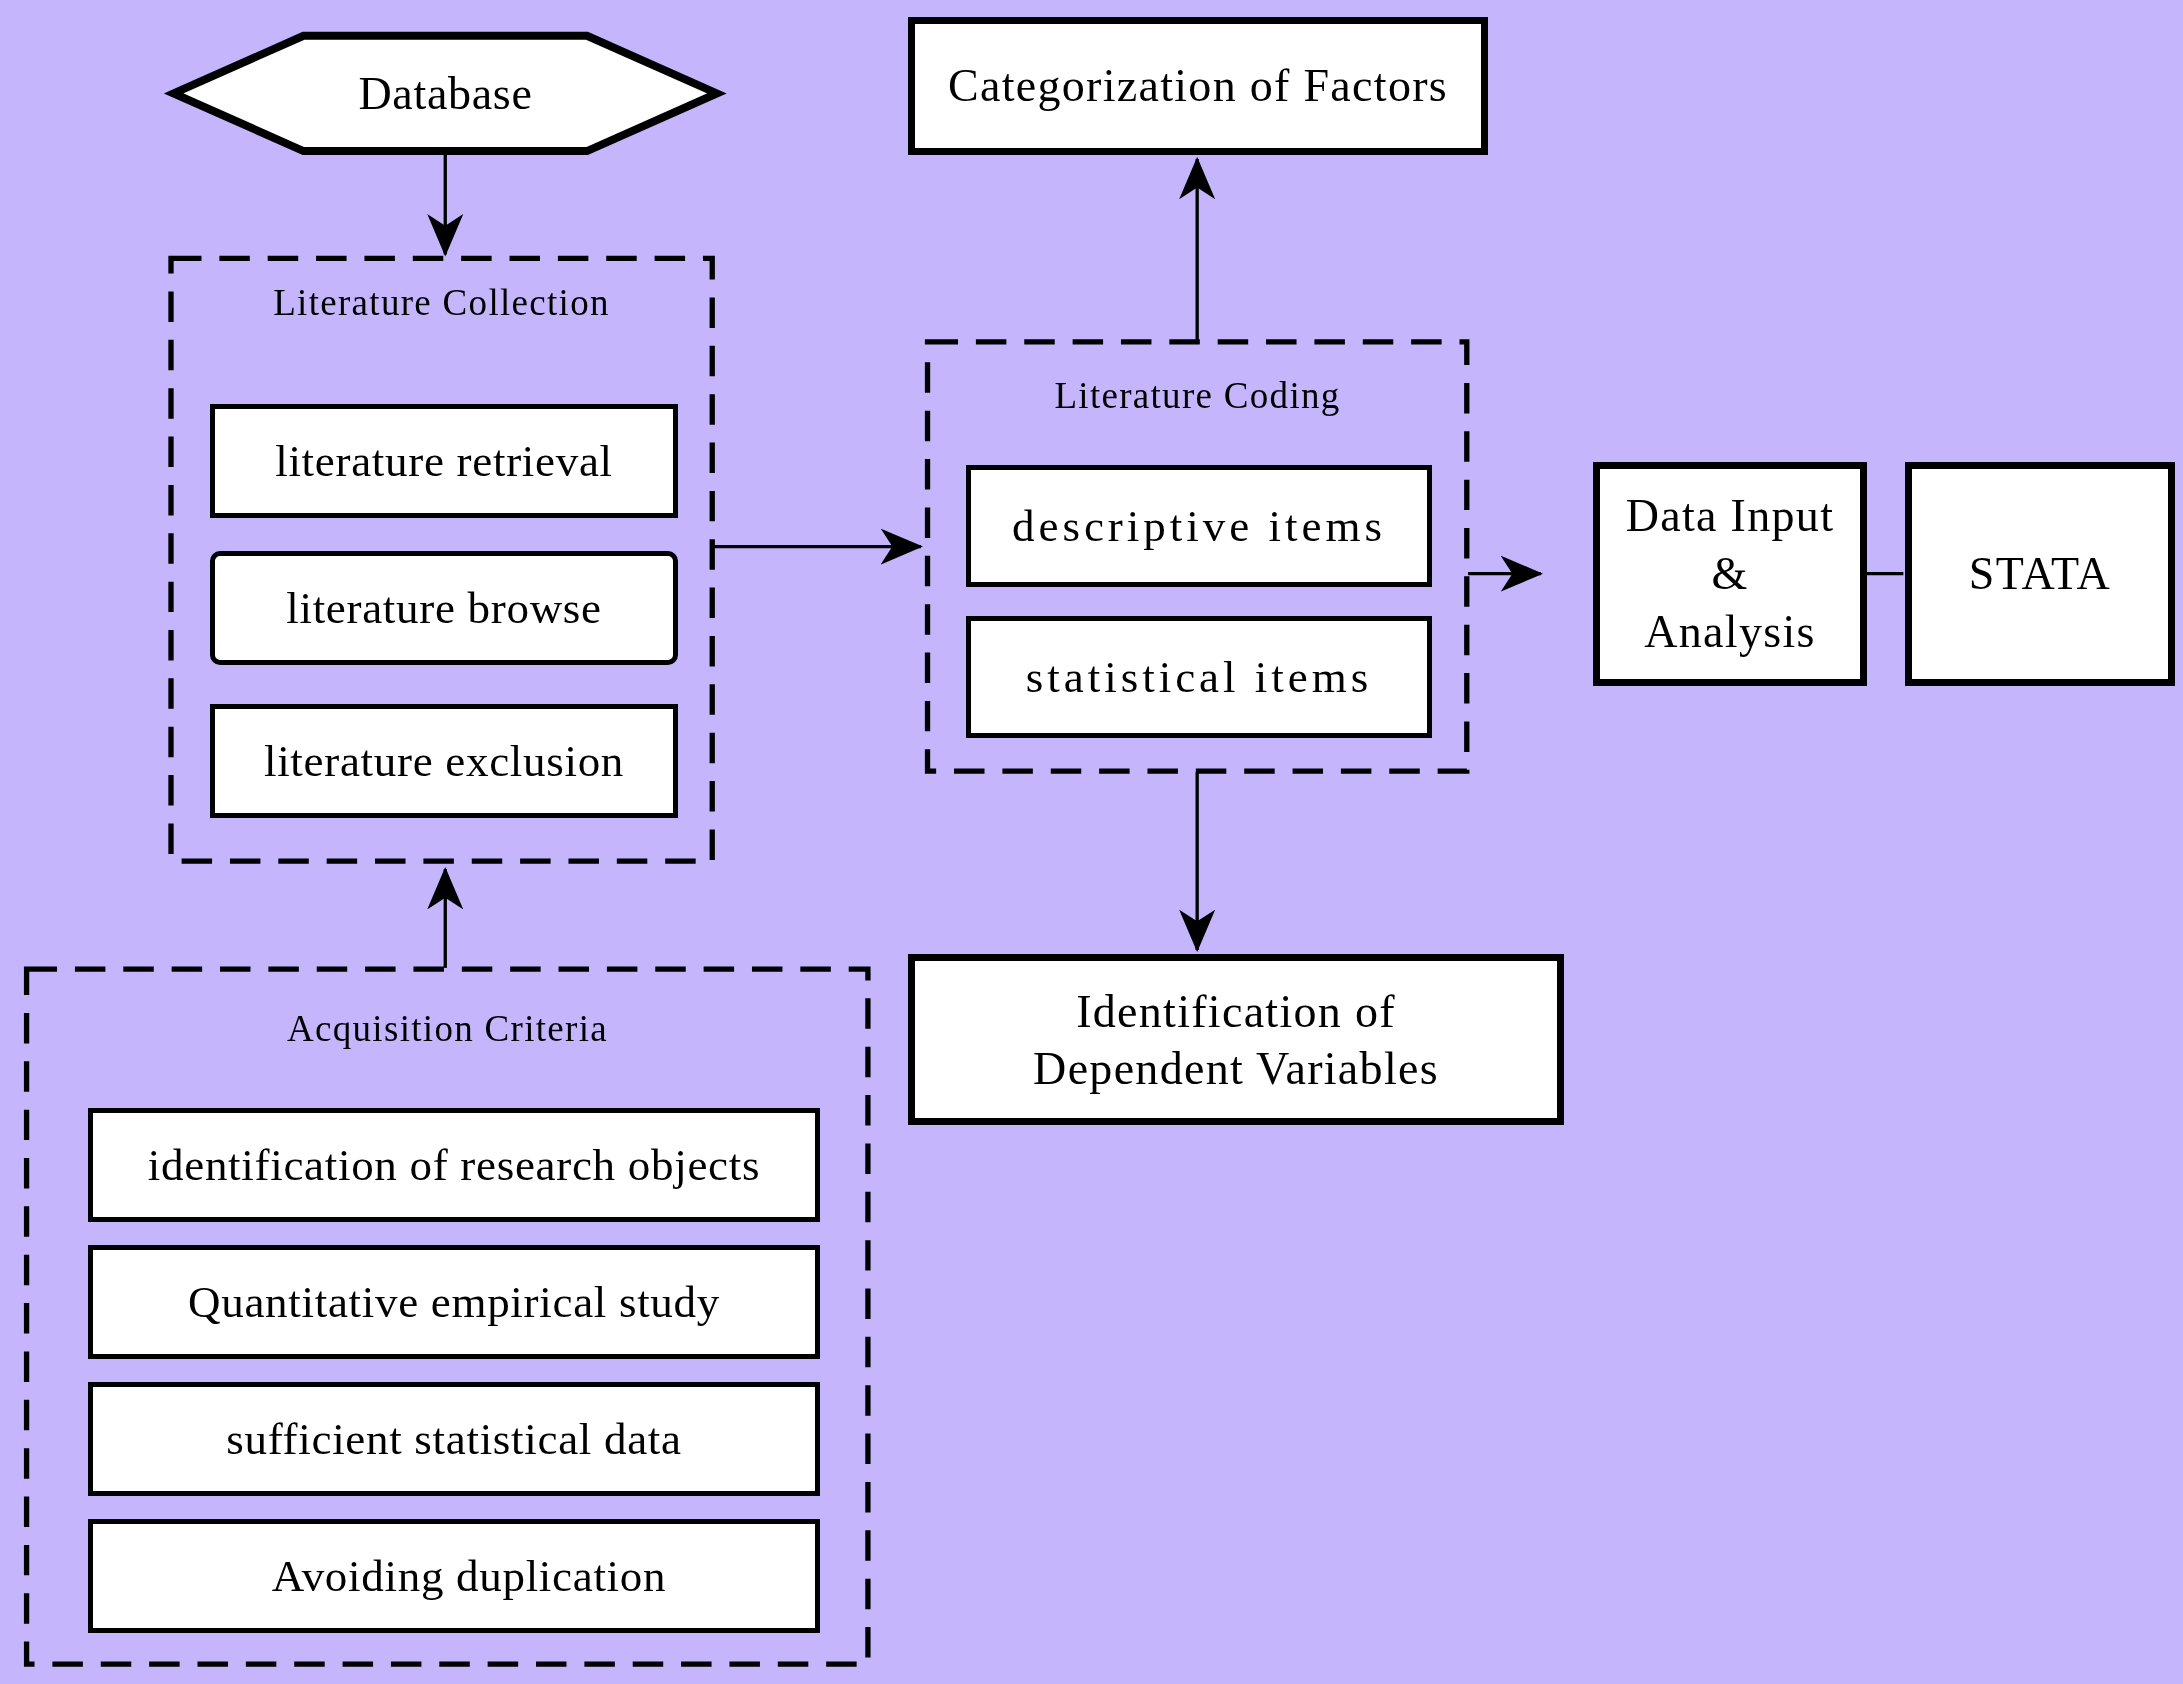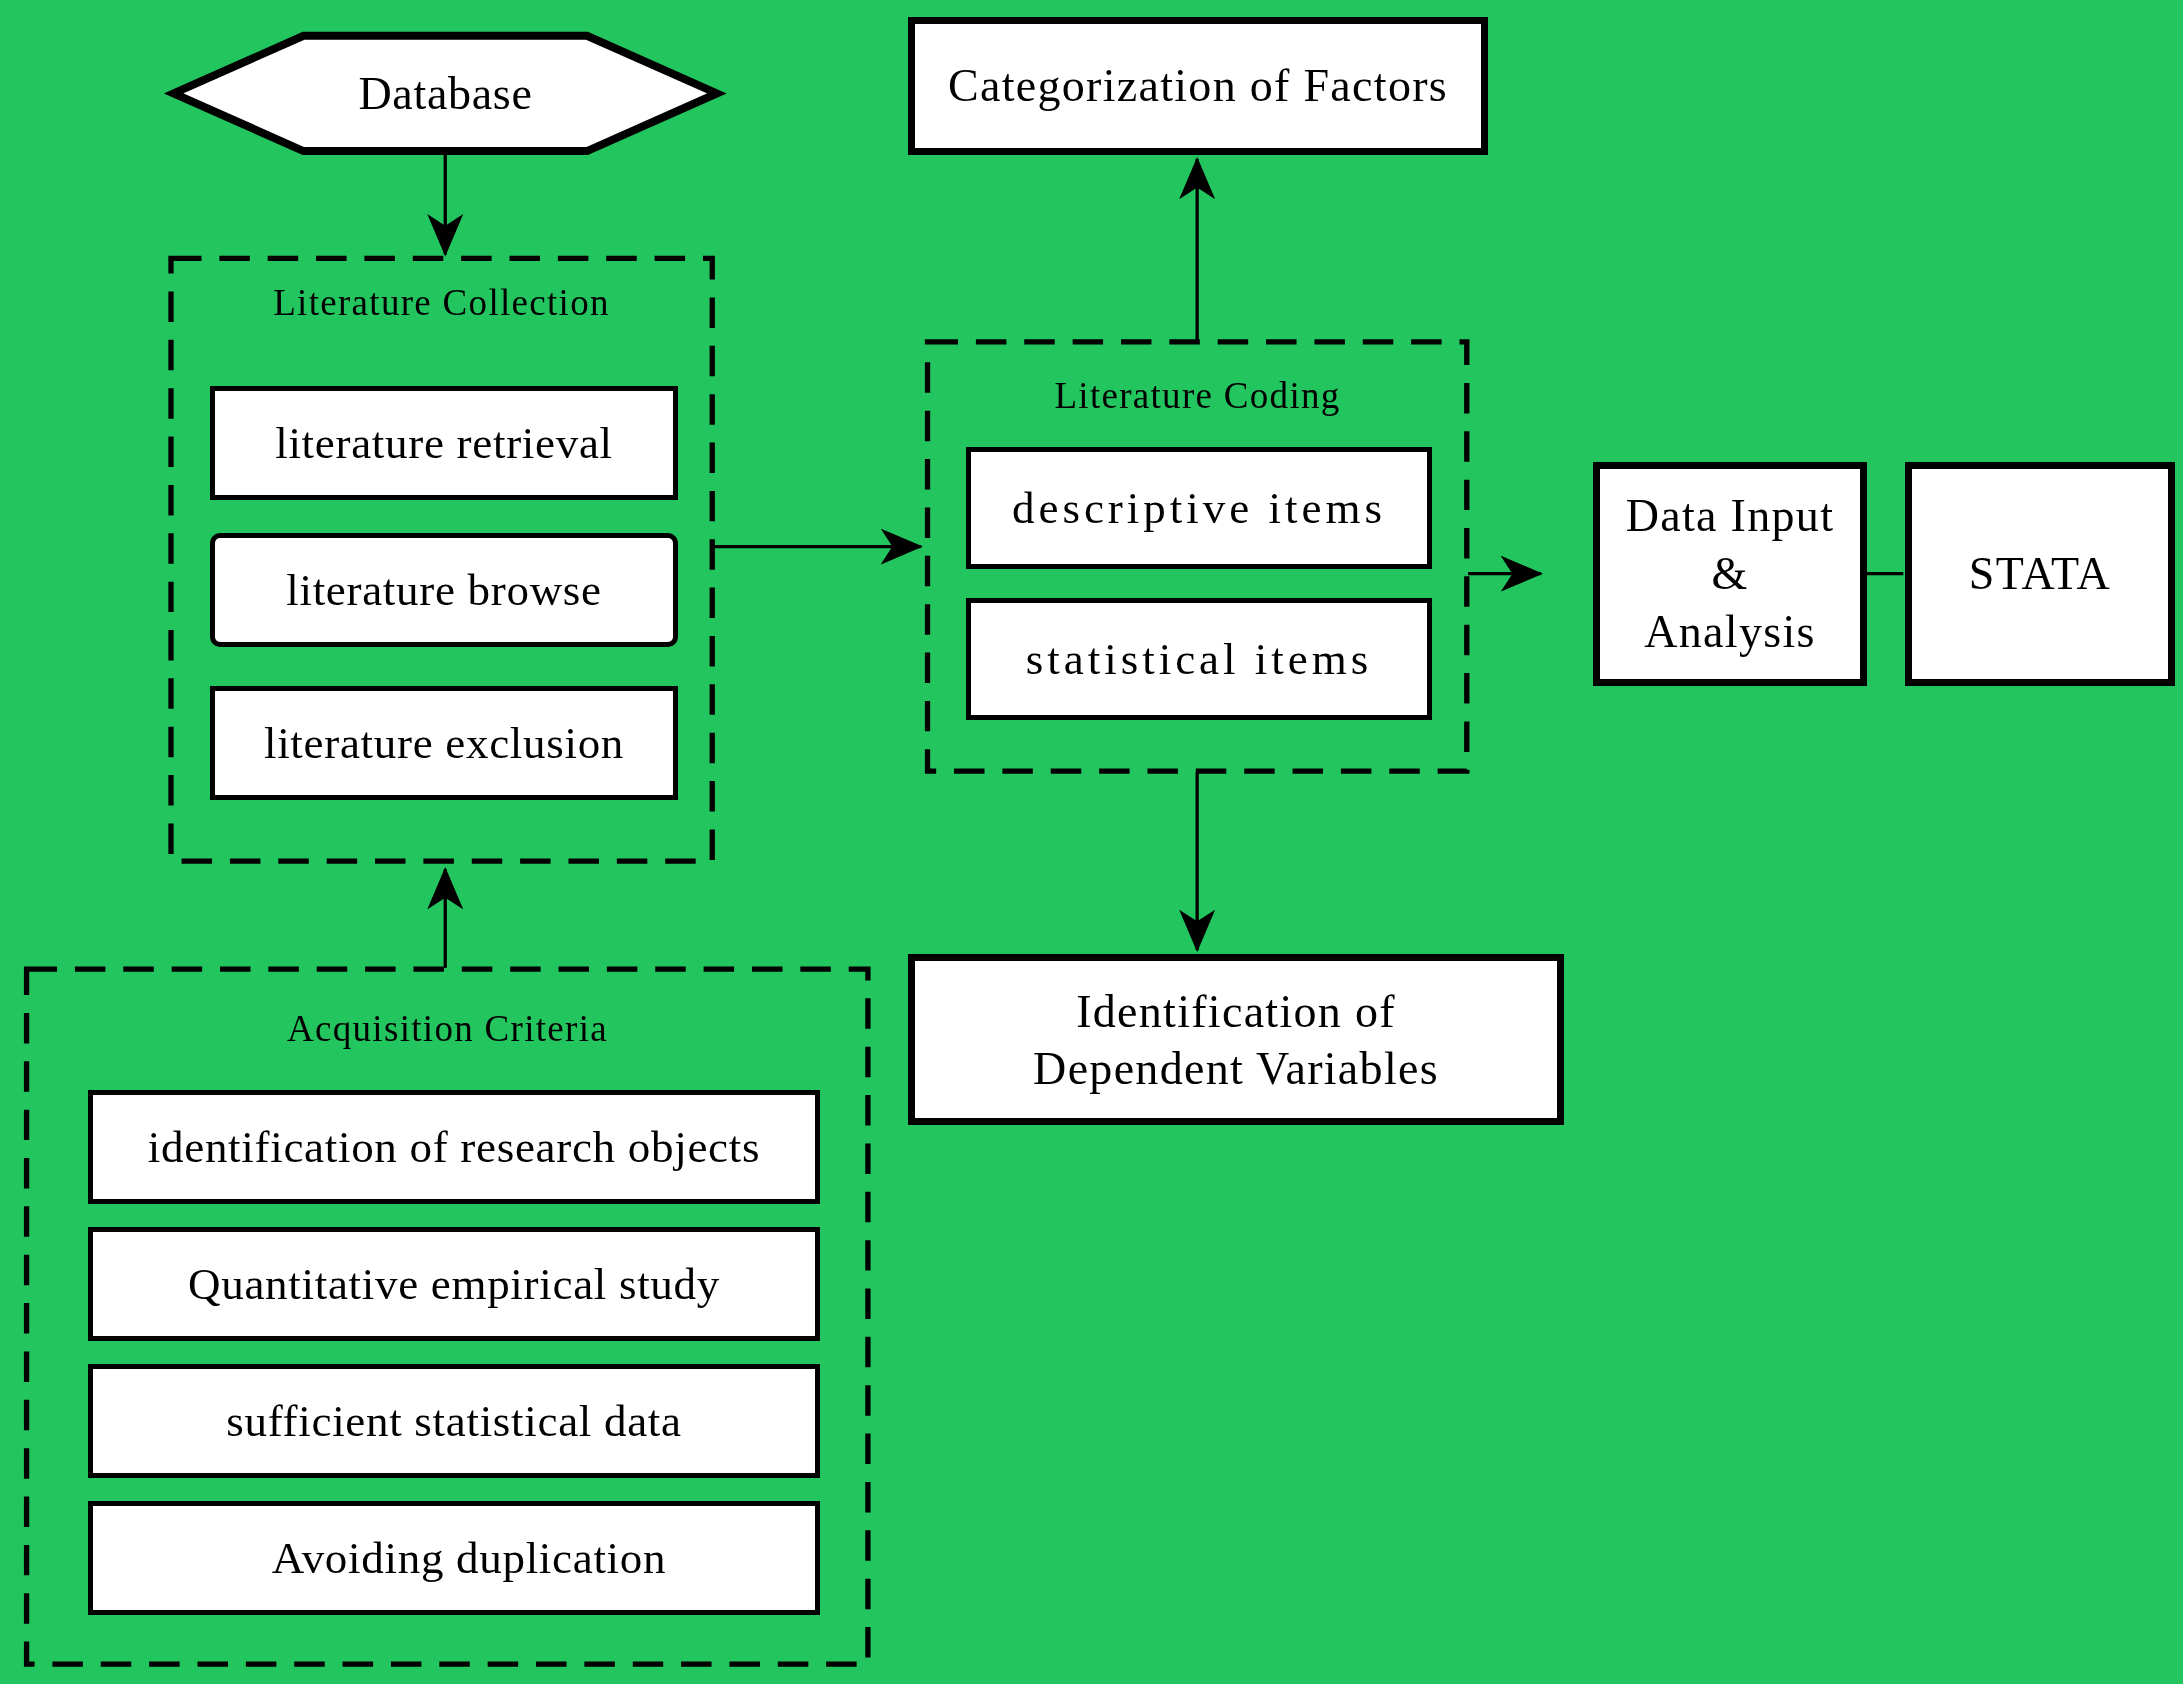--- a/index.html
+++ b/index.html
@@ -4,21 +4,21 @@
 <style>
   html, body {
     margin: 0;
     padding: 0;
     background: #ffffff;
   }
   #canvas {
     position: relative;
     width: 2183px;
     height: 1684px;
-    background: #22c55e;
+    background: #c4b5fd;
     font-family: "Liberation Serif", "DejaVu Serif", serif;
     color: #000000;
     overflow: hidden;
   }
   #connector-layer {
     position: absolute;
     left: 0; top: 0;
     width: 2183px;
     height: 1684px;
   }
@@ -29,20 +29,21 @@
     text-align: center;
     white-space: pre-line;
     box-sizing: border-box;
     color: #000000;
   }
   .item {
     border: 5.3px solid #000000;
     background: #ffffff;
     font-size: 45px;
     letter-spacing: 0.7px;
+    margin-top: 18px;
   }
   .item.coding-item {
     letter-spacing: 4px;
   }
   .big {
     border: 7.3px solid #000000;
     background: #ffffff;
     font-size: 46px;
     letter-spacing: 1.3px;
     line-height: 58px;

